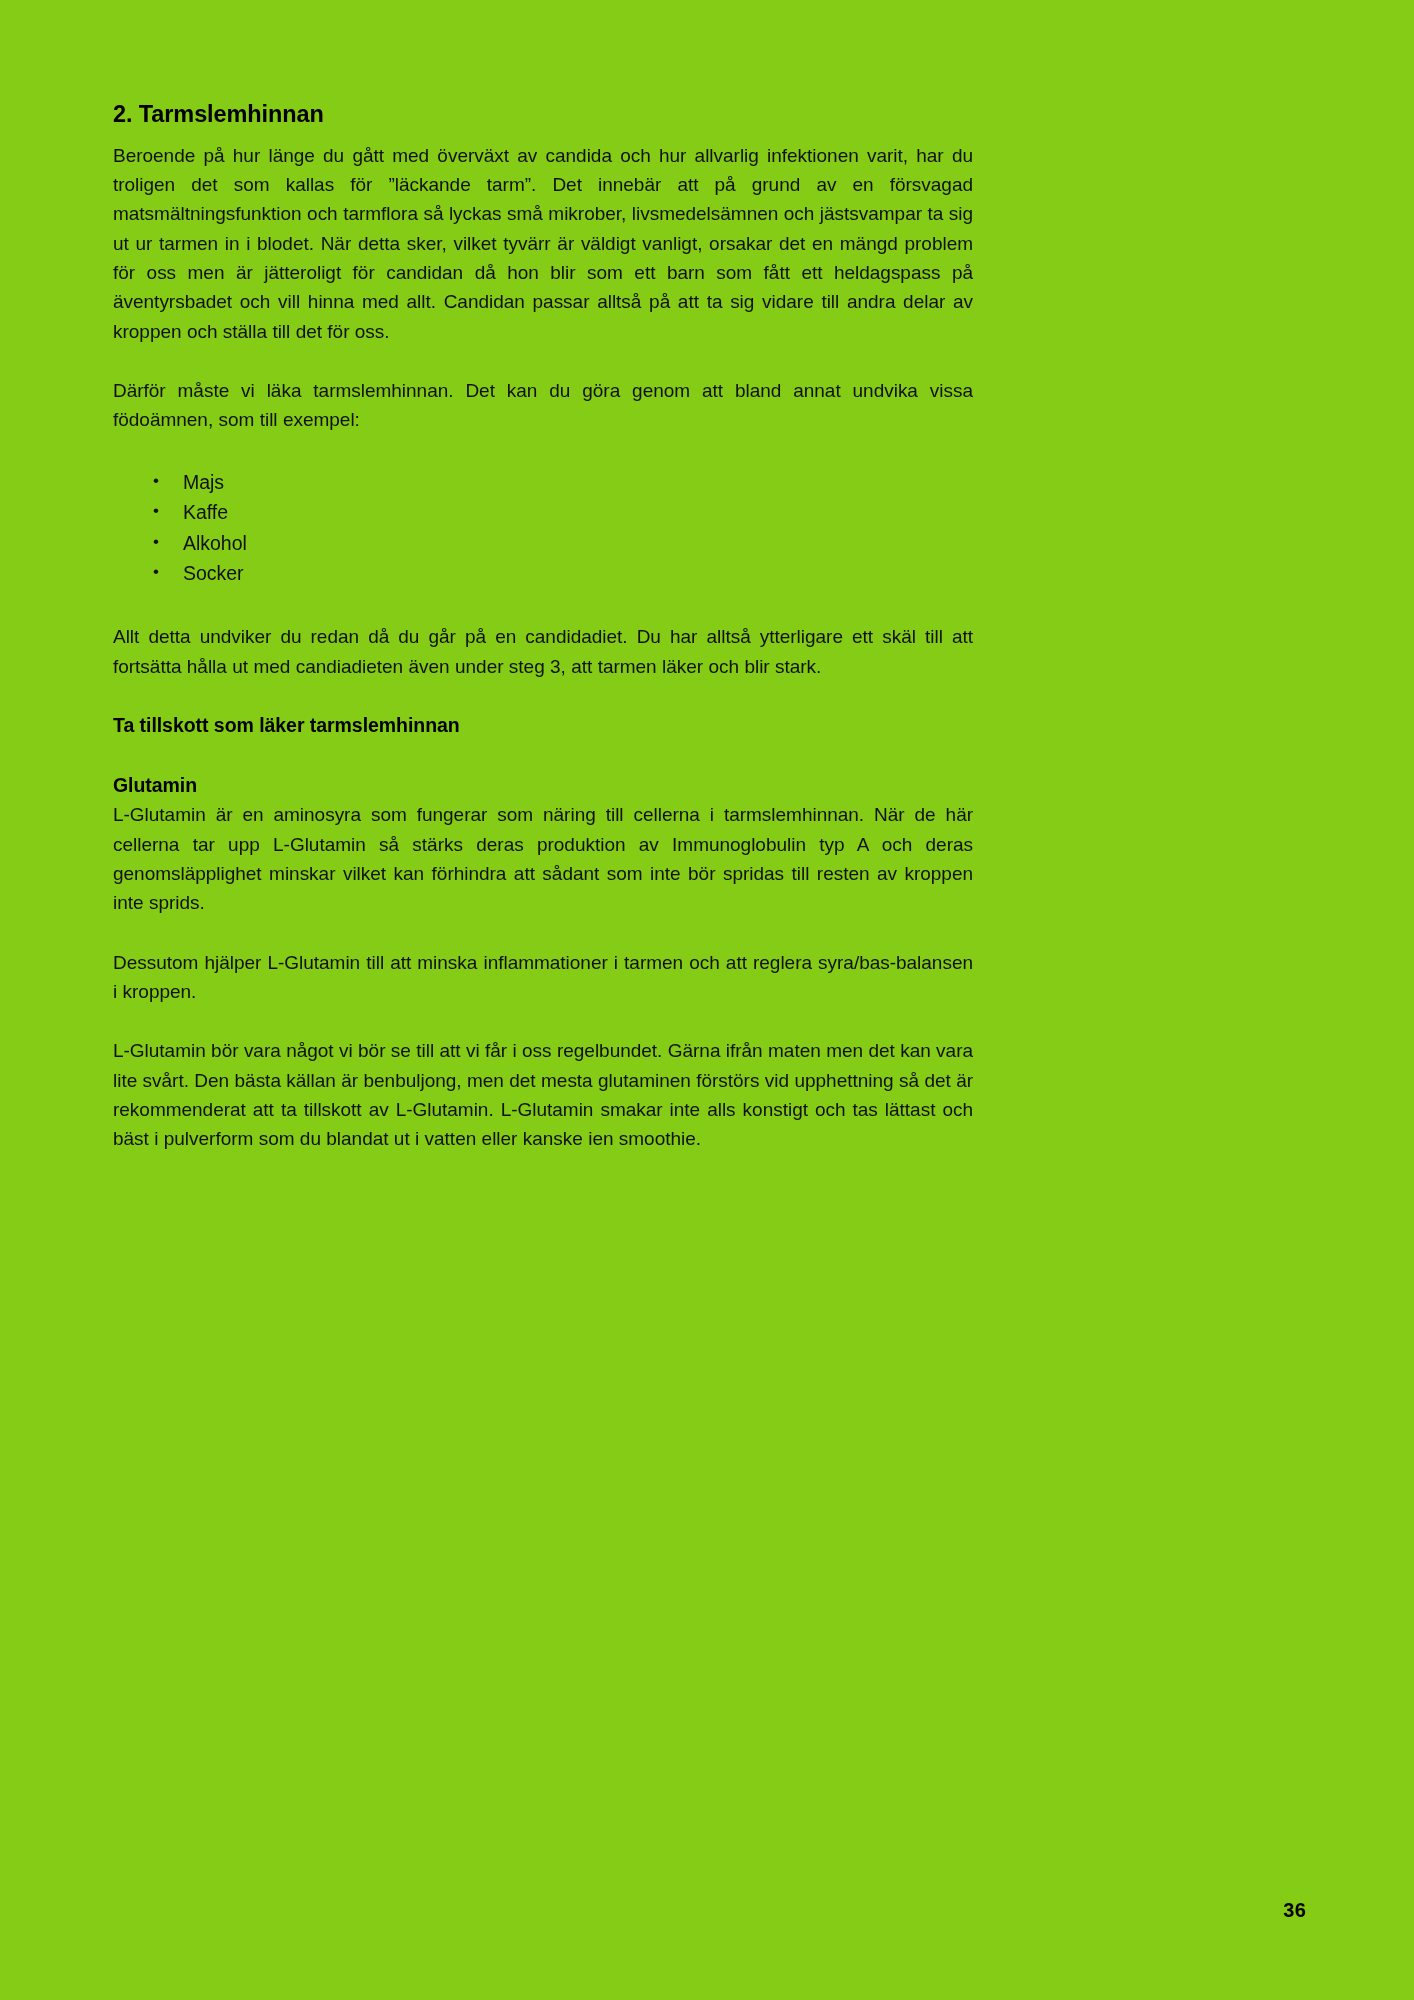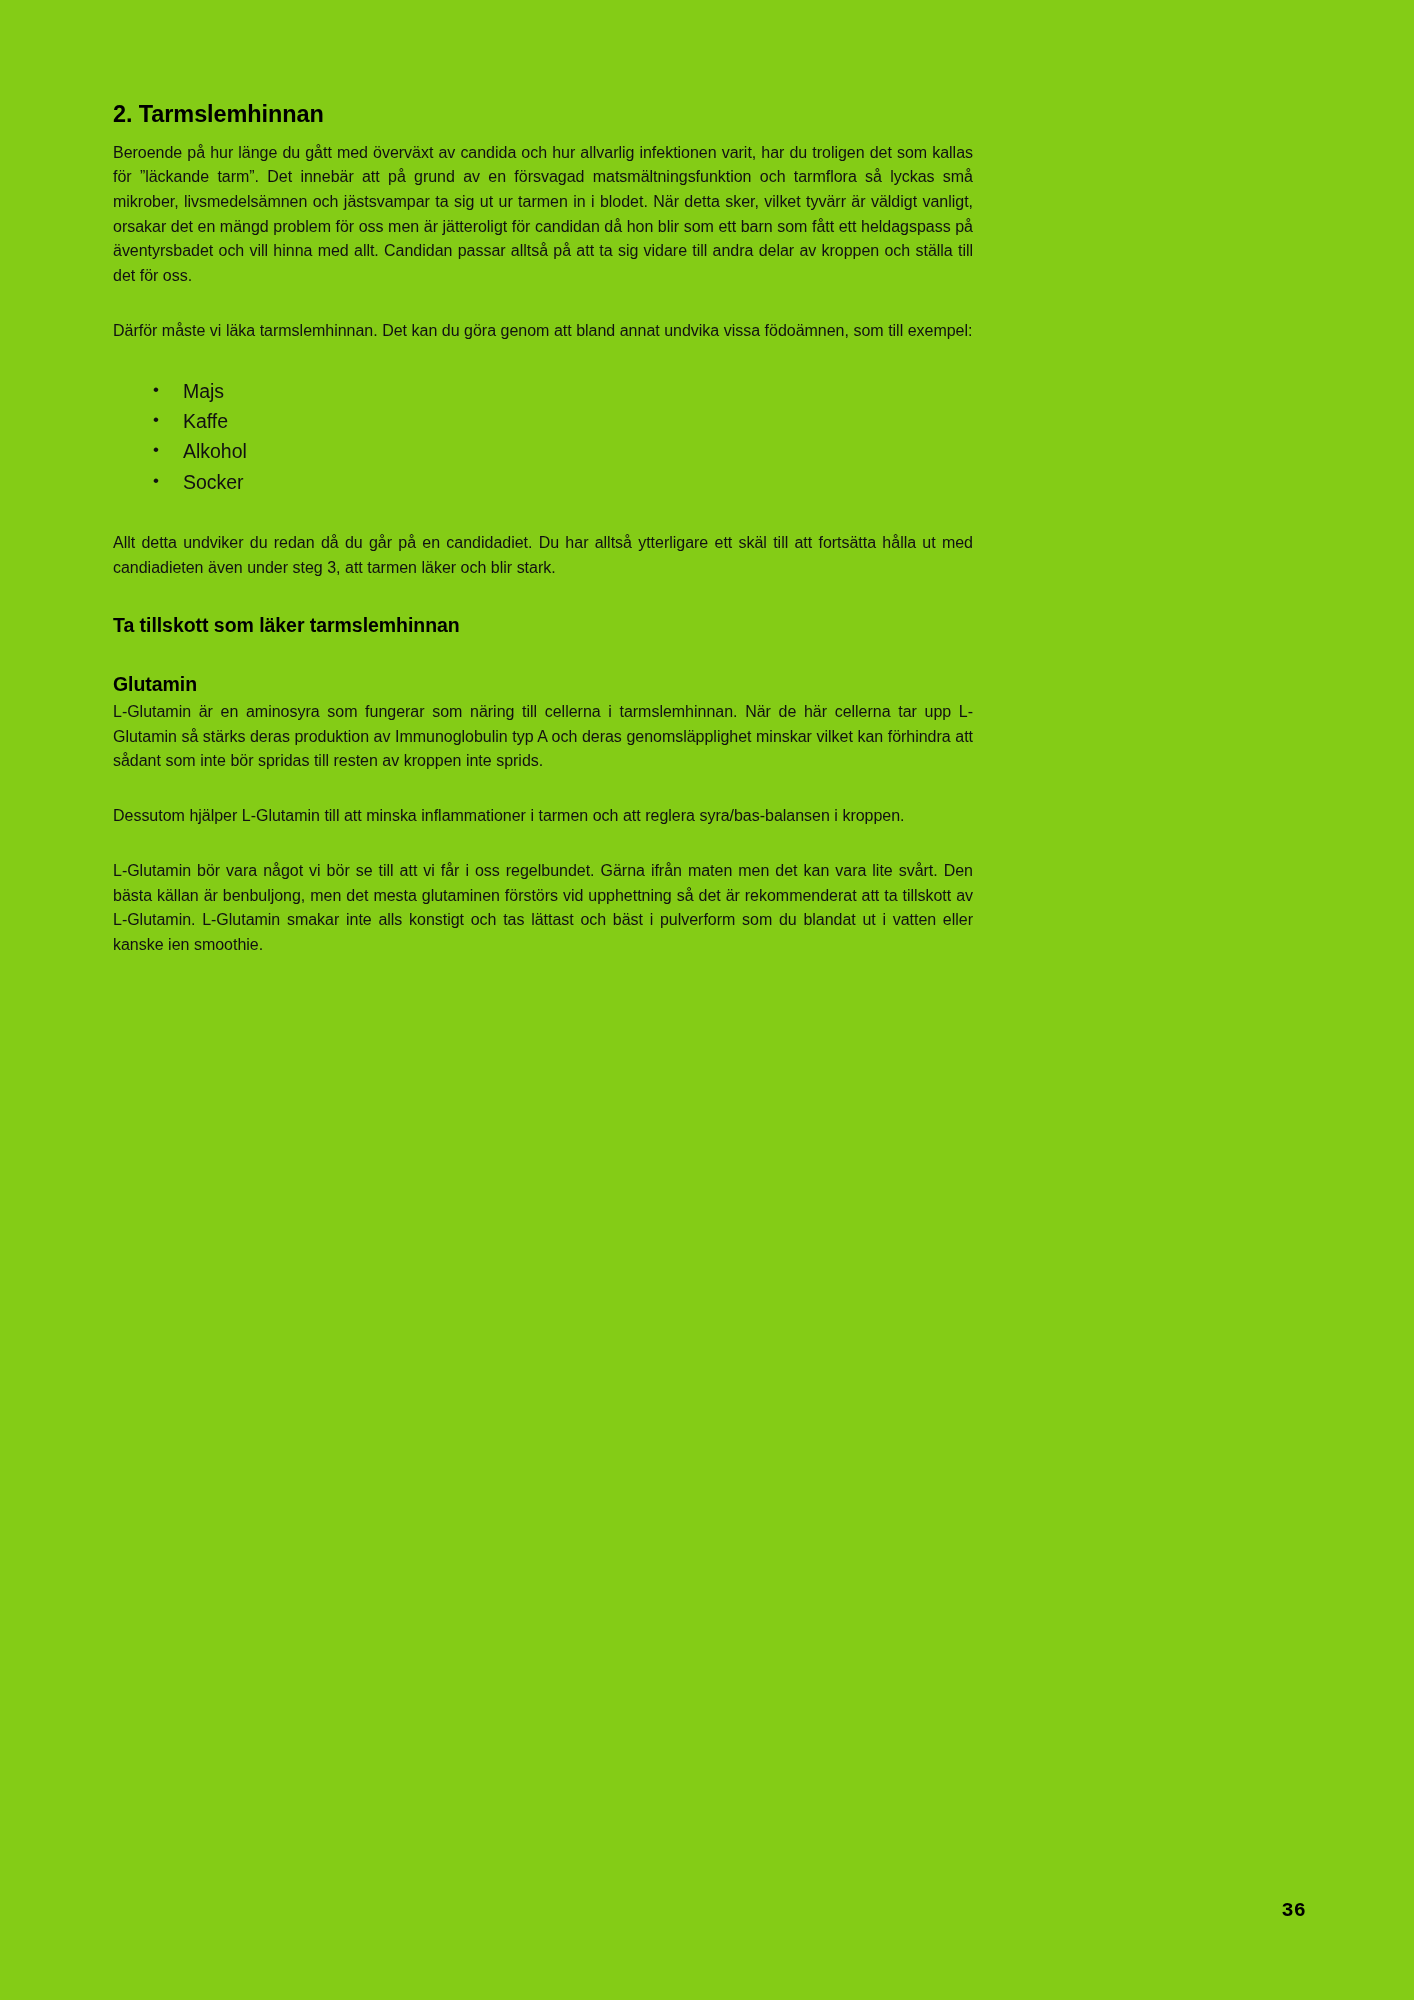--- a/index.html
+++ b/index.html
@@ -35,21 +35,21 @@
   }
   .sub-heading {
     font-size: 19.5px;
     font-weight: bold;
     color: #000000;
     margin: 0;
     line-height: 1.52;
     letter-spacing: -0.05px;
   }
   p.para {
-    font-size: 16px;
+    font-size: 19px;
     line-height: 1.545;
     color: #111111;
     margin: 0;
     text-align: justify;
     text-justify: inter-word;
     letter-spacing: -0.02px;
     word-spacing: 0.1px;
   }
   .gap-md { height: 30px; }
   .gap-lg { height: 32px; }
@@ -77,21 +77,20 @@
     color: #111111;
   }
   .page-number {
     position: absolute;
     right: 108px;
     bottom: 78px;
     font-size: 20px;
     font-weight: bold;
     color: #000000;
     letter-spacing: 0.2px;
-    font-family: Liberation Mono, monospace;
   }
 </style>
 </head>
 <body>
 
 <div class="page">
 
   <div class="content">
 
     <h1 class="doc-heading">2. Tarmslemhinnan</h1>

